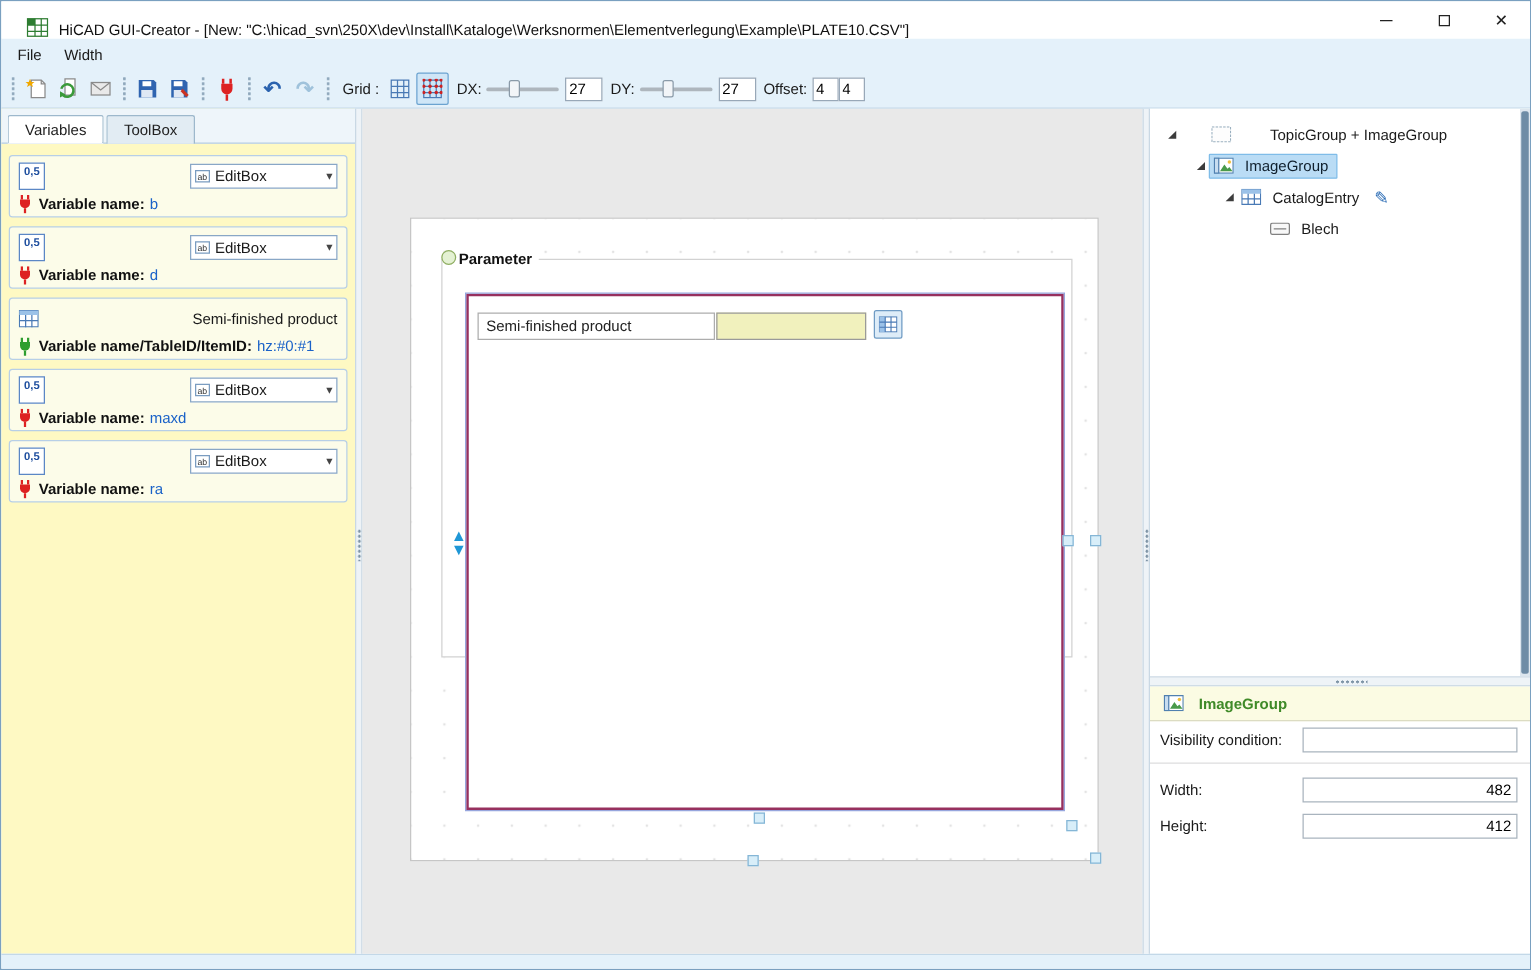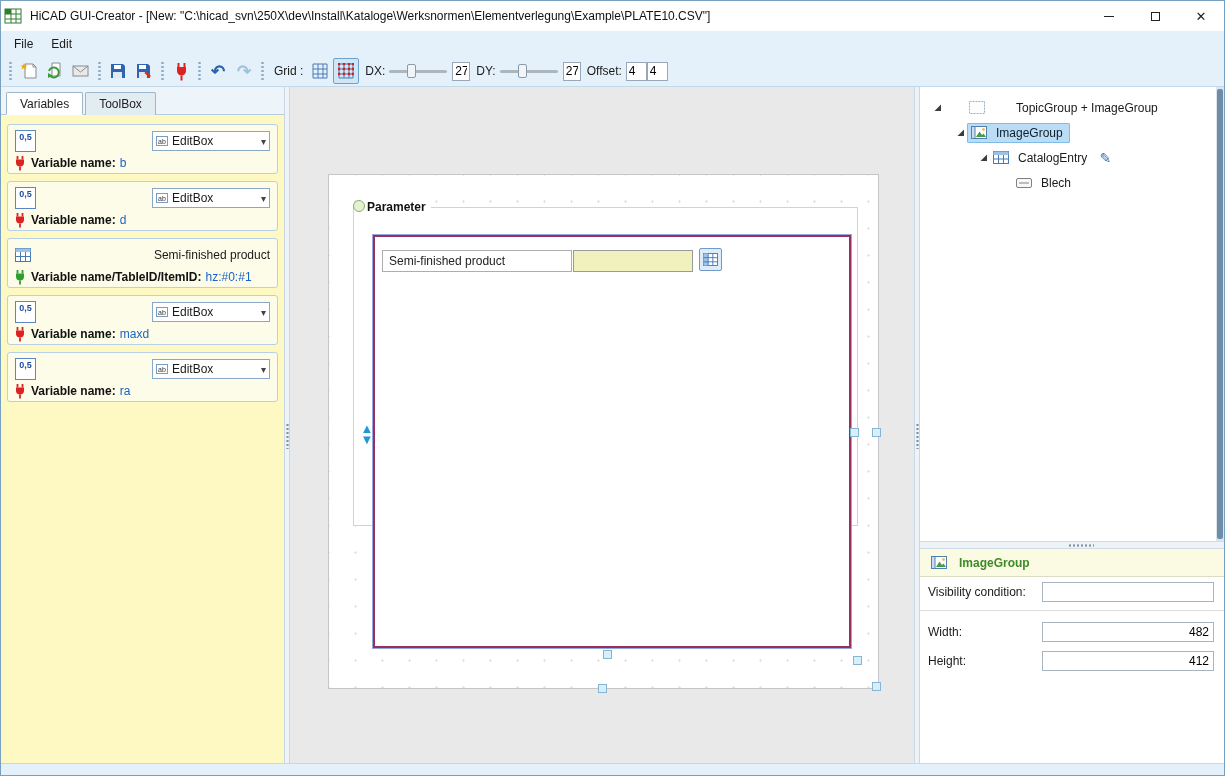--- a/index.html
+++ b/index.html
@@ -1,20 +1,20 @@
 <!DOCTYPE html>
 <html><head>
 <meta charset="utf-8">
 <style>
   * { box-sizing: border-box; margin: 0; padding: 0; }
   html,body { width:1225px; height:776px; font-family:"Liberation Sans", sans-serif; font-size:12px; color:#1a1a1a; }
   .window { width:1225px; height:776px; display:flex; flex-direction:column; border:1px solid #7aa0c0; background:#fff; overflow:hidden; }
 
   
-  .titlebar { height:30px; background:#ffffff; display:flex; align-items:center; padding-left:3px; flex:none; }
+  .titlebar { height:30px; background:#ffffff; display:flex; align-items:flex-end; padding-left:20px; flex:none; }
   .app-icon { width:18px; height:18px; margin-right:8px; flex:none; }
   .title-text { flex:1; font-size:12px; color:#111; white-space:nowrap; overflow:hidden; }
   .win-controls { display:flex; height:30px; flex:none; }
   .win-btn { width:46px; height:30px; display:flex; align-items:center; justify-content:center; font-size:13px; color:#222; cursor:default; }
   .min-glyph { display:inline-block; width:10px; height:0; border-top:1px solid #222; }
   .max-glyph { display:inline-block; width:9px; height:9px; border:1px solid #222; }
 
   
   .menubar { height:25px; background:#e4f1fa; display:flex; align-items:center; padding-left:4px; flex:none; }
   .menu-item { padding:3px 9px; color:#1a1a1a; }
@@ -23,21 +23,21 @@
   .toolbar { height:31px; background:#e4f1fa; border-bottom:1px solid #c3d8e8; display:flex; align-items:center; padding:0 4px; flex:none; }
   .gripper { width:5px; height:20px; margin:0 3px; background-image:radial-gradient(circle, #8fa8bc 1px, transparent 1.4px); background-size:5px 4px; background-repeat:repeat-y; background-position:center top; flex:none; }
   .tb-btn { width:26px; height:26px; display:flex; align-items:center; justify-content:center; border:1px solid transparent; border-radius:2px; flex:none; }
   .tb-btn.pressed { background:#cfe6f7; border-color:#6ba3d0; }
   .tb-label { margin:0 4px 0 6px; color:#1a1a1a; flex:none; }
   .undo-glyph { font-size:17px; font-weight:bold; color:#2a62ae; line-height:1; }
   .redo-glyph { font-size:17px; font-weight:bold; color:#9fc2db; line-height:1; }
   .slider { width:58px; height:18px; position:relative; flex:none; margin-right:5px; }
   .slider .track { position:absolute; left:0; right:0; top:8px; height:3px; background:#aeb6bd; border-radius:2px; }
   .slider .thumb { position:absolute; left:18px; top:2px; width:9px; height:14px; background:#f2f5f8; border:1px solid #8a9aa8; border-radius:2px; }
-  .tb-num { width:18px; height:19px; border:1px solid #98a8b8; background:#fff; font-family:"Liberation Sans",sans-serif; font-size:12px; padding:0 2px; flex:none; }
+  .tb-num { width:30px; height:19px; border:1px solid #98a8b8; background:#fff; font-family:"Liberation Sans",sans-serif; font-size:12px; padding:0 2px; flex:none; }
   .tb-num.small { width:21px; }
 
   
   .main { flex:1; display:flex; min-height:0; }
 
   
   .left-panel { width:283px; background:#fef9c3; flex:none; display:flex; flex-direction:column; }
   .tabstrip { display:flex; padding:4px 0 0 5px; border-bottom:1px solid #b6cde0; background:#eef5fa; flex:none; }
   .tab { padding:4px 13px 3px; border:1px solid #9db8cc; border-bottom:none; border-radius:2px 2px 0 0; background:#e2ecf3; color:#222; margin-right:2px; position:relative; top:1px; }
   .tab.active { background:#fff; border-bottom:1px solid #fff; font-weight:normal; }
@@ -120,21 +120,21 @@
         </span>
       <span class="win-btn">
           <span class="max-glyph"></span>
         </span>
       <span class="win-btn">✕</span>
     </span>
   </div>
 
   <div class="menubar">
     <span class="menu-item">File</span>
-    <span class="menu-item">Edit</span>
+    <span class="menu-item">Width</span>
   </div>
 
   <div class="toolbar">
     <span class="gripper"></span>
     <span class="tb-btn">
       <svg width="18" height="18" viewBox="0 0 18 18">
         <path d="M5 2 h8 l3 3 v11 h-11 z" fill="#fff" stroke="#8a8a8a"></path>
         <path d="M13 2 v3 h3" fill="none" stroke="#8a8a8a"></path>
         <polygon points="4,1 5,3.6 7.6,3.6 5.6,5.1 6.4,7.6 4,6.1 1.6,7.6 2.4,5.1 0.4,3.6 3,3.6" fill="#f0a800"></polygon>
       </svg>

